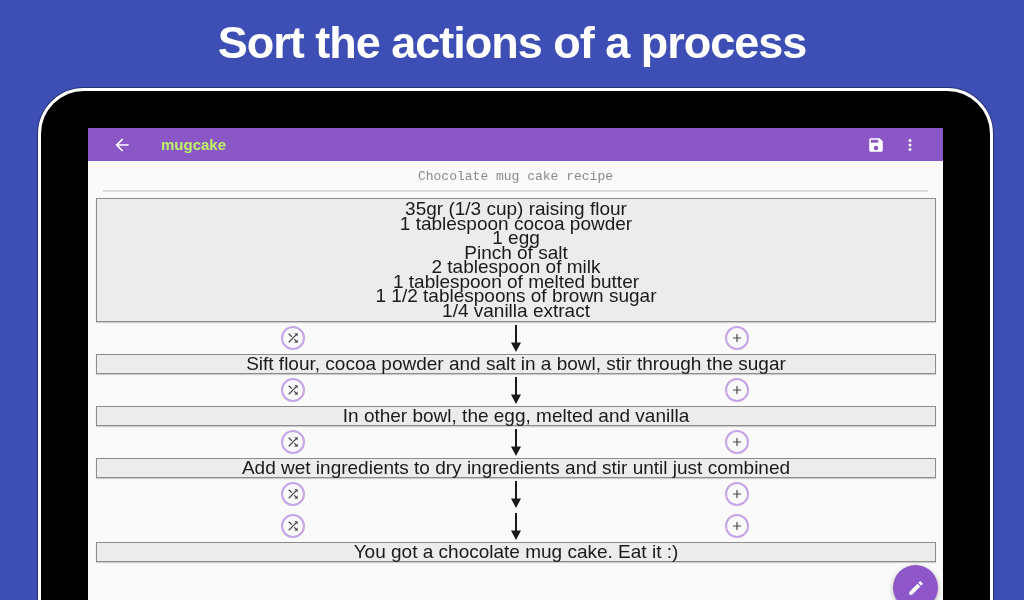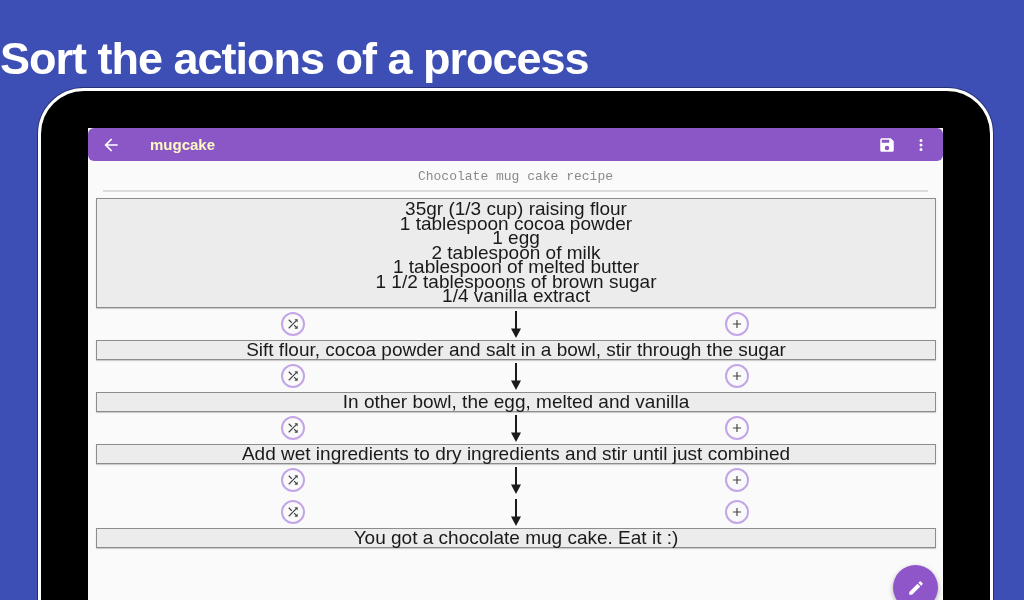--- a/index.html
+++ b/index.html
@@ -5,42 +5,42 @@
   * { margin:0; padding:0; box-sizing:border-box; }
   html,body { width:1024px; height:600px; overflow:hidden; }
   body {
     position:relative;
     background:#3D4FB5;
     font-family:"Liberation Sans", sans-serif;
   }
 
   
   .banner {
-    position:absolute; top:16px; left:0; width:100%; height:86px;
-    display:flex; align-items:center; 
+    position:absolute; top:0; left:0; width:100%; height:86px;
+    display:flex; align-items:center; justify-content:center;
   }
   .banner h1 {
     color:#FFFFFF; font-size:45px; font-weight:700; letter-spacing:-1px;
   }
 
   
   .tablet {
     position:absolute; left:38px; top:88px; width:955px; height:600px;
     background:#000; border:3px solid #FFFFFF; border-radius:46px;
     box-shadow:0 0 0 1px rgba(20,25,60,.55);
   }
   .screen {
     position:absolute; left:47px; top:37px; width:855px; height:540px;
     background:#FAFAFA; overflow:hidden;
   }
 
   
   .toolbar {
     height:33px; background:#8B57C6; display:flex; align-items:center;
-    padding:0 13px; color:#fef9c3;border-radius:6px;
+    padding:0 24px; color:#bef264;
   }
   .toolbar .icon-btn { display:flex; align-items:center; justify-content:center; cursor:pointer; }
   .toolbar-title { font-size:15px; font-weight:600; margin-left:29px; }
   .toolbar-actions { margin-left:auto; display:flex; align-items:center; gap:16px; }
 
   
   .recipe-title {
     margin-top:8px; text-align:center; font-size:13px; color:#8A8A8A; height:16px;font-family:Liberation Mono, monospace;
   }
   .title-divider {
@@ -110,20 +110,21 @@
       </div>
     </div>
 
     <div class="recipe-title">Chocolate mug cake recipe</div>
     <div class="title-divider"></div>
 
     <div class="node-box ingredients-box">
       <div>35gr (1/3 cup) raising flour</div>
       <div>1 tablespoon cocoa powder</div>
       <div>1 egg</div>
+      <div>Pinch of salt</div>
       <div>2 tablespoon of milk</div>
       <div>1 tablespoon of melted butter</div>
       <div>1 1/2 tablespoons of brown sugar</div>
       <div>1/4 vanilla extract</div>
     </div>
 
     <div class="icon-row">
       <button class="circle-btn swap-btn">
         <svg width="14" height="14" viewBox="0 0 24 24">
             <path fill="#444444" d="M14.83 13.41l-1.42 1.42 3.14 3.14L14.5 20H20v-5.5l-2.04 2.04-3.13-3.13M14.5 4l2.04 2.04L4 18.59 5.41 20 17.96 7.46 20 9.5V4m-9.41 5.17L5.41 4 4 5.41l5.17 5.17 1.42-1.41z"></path>

